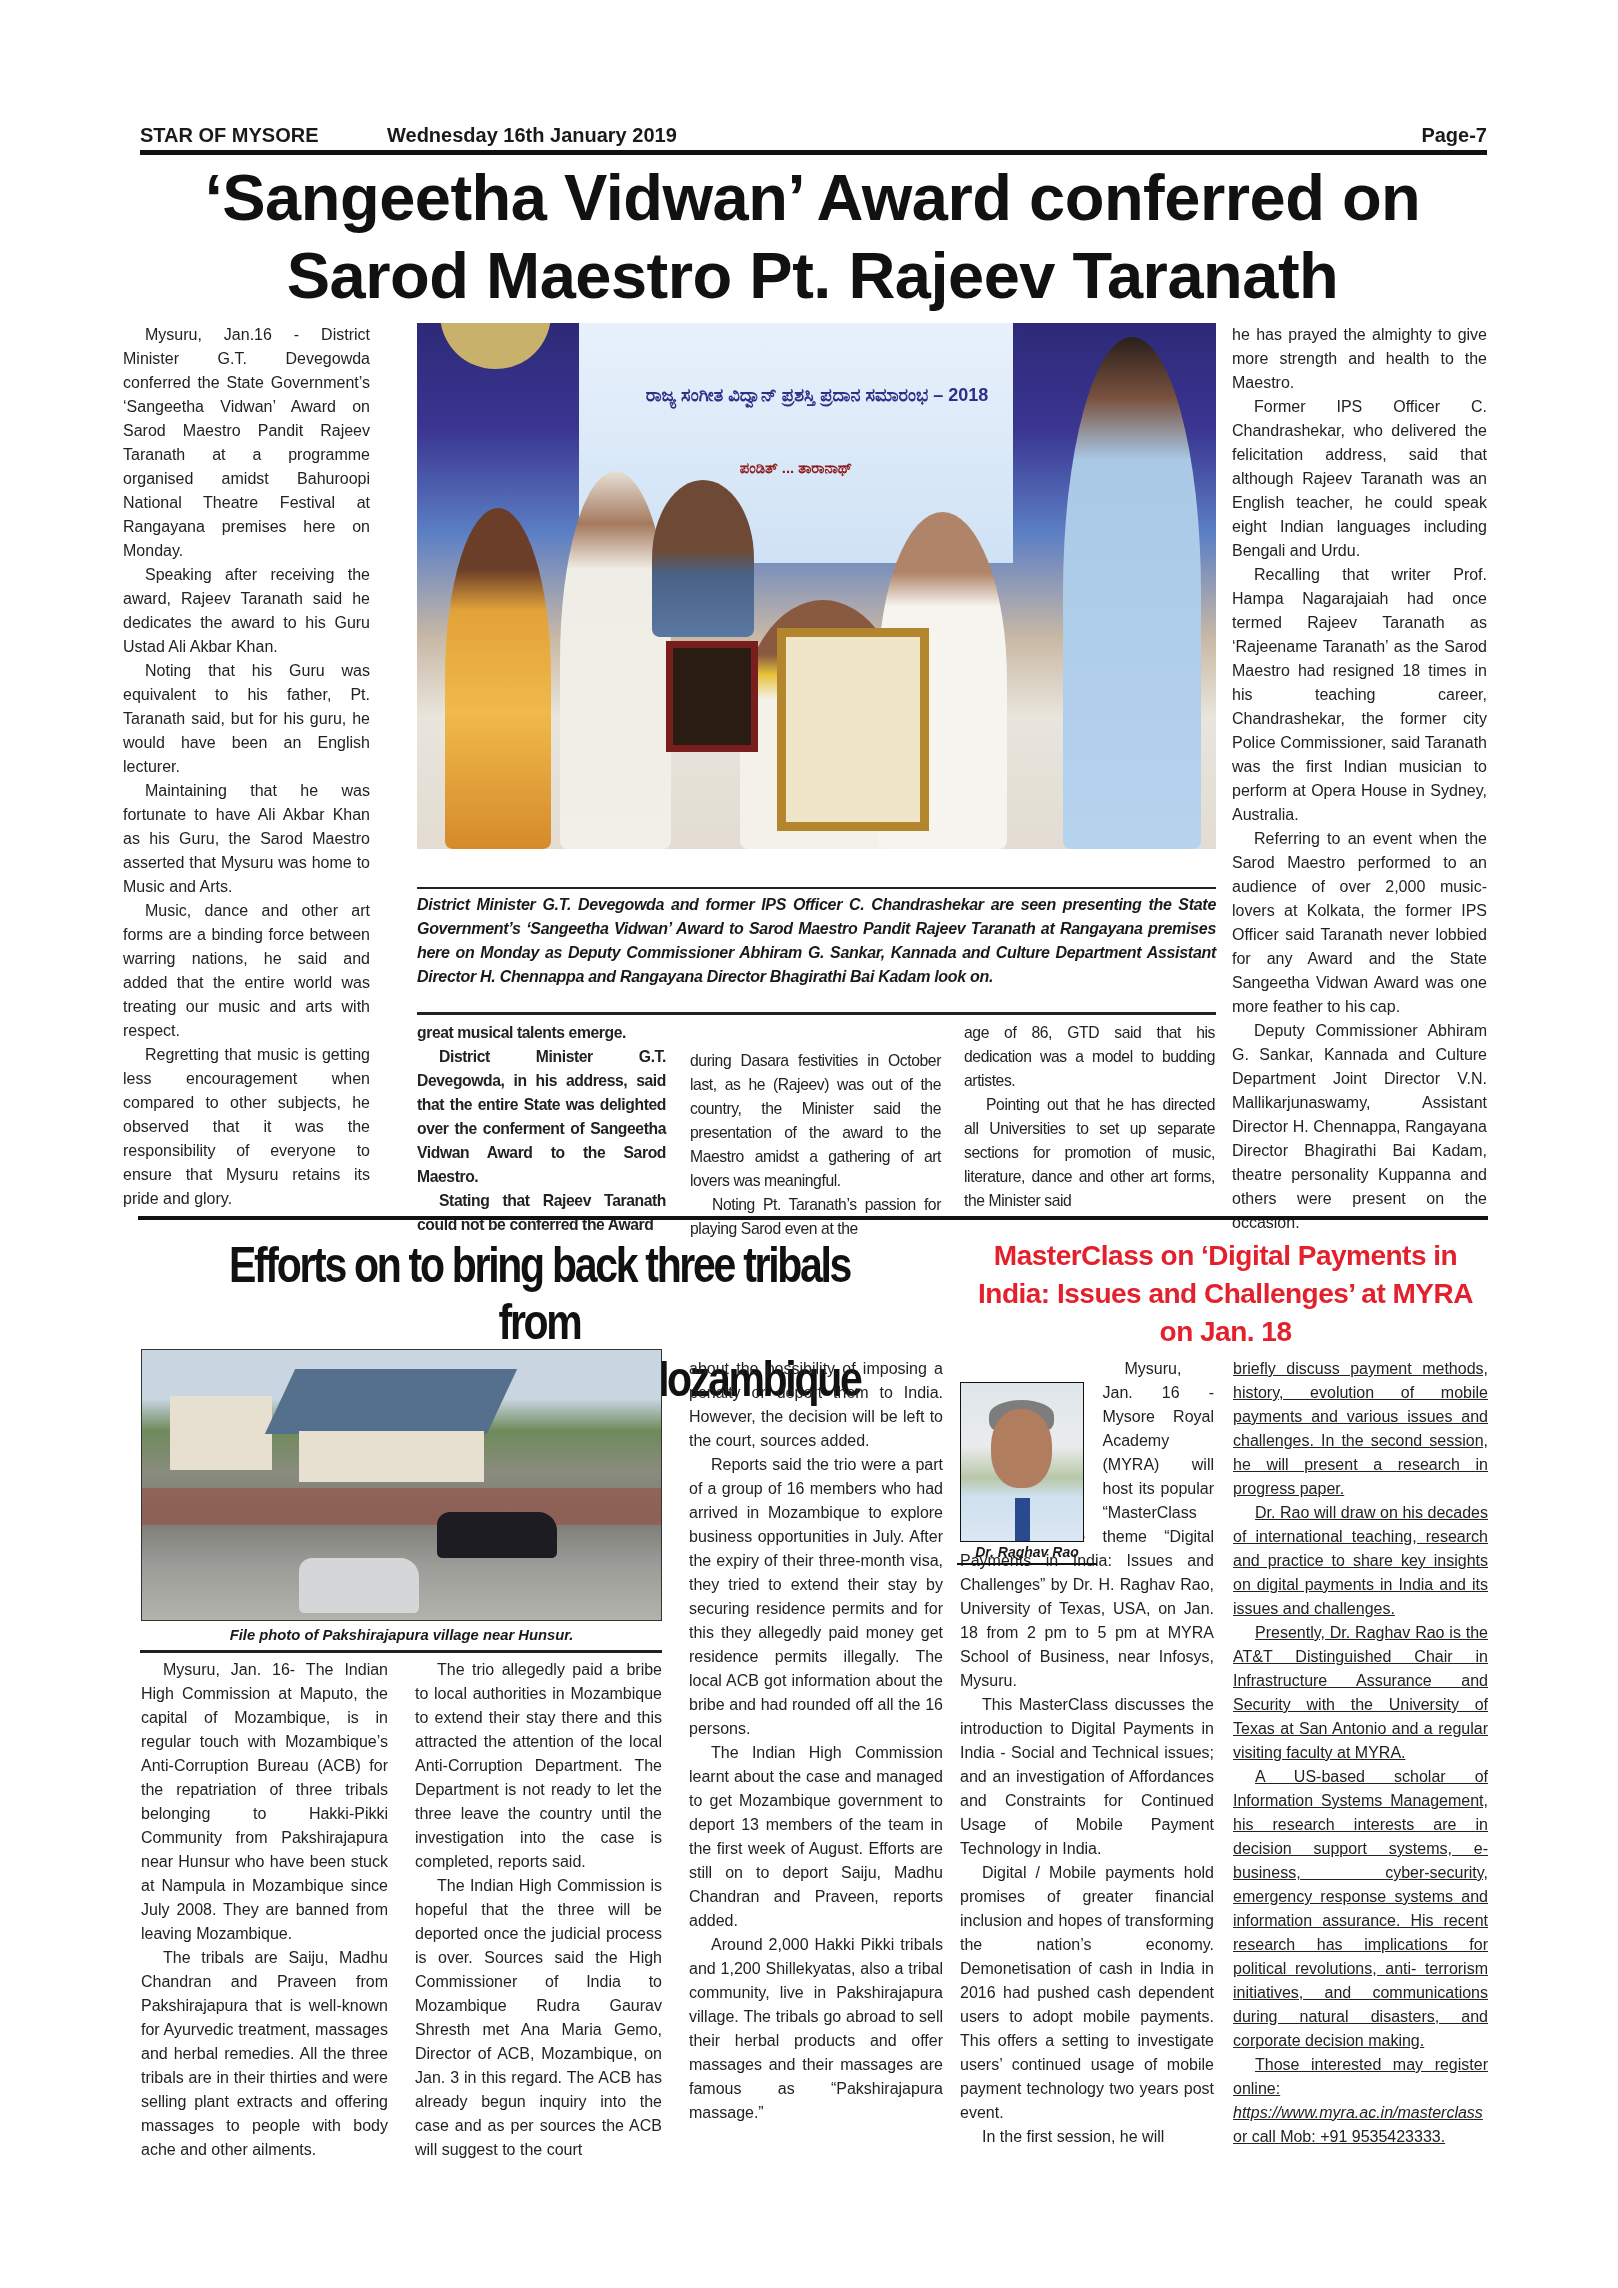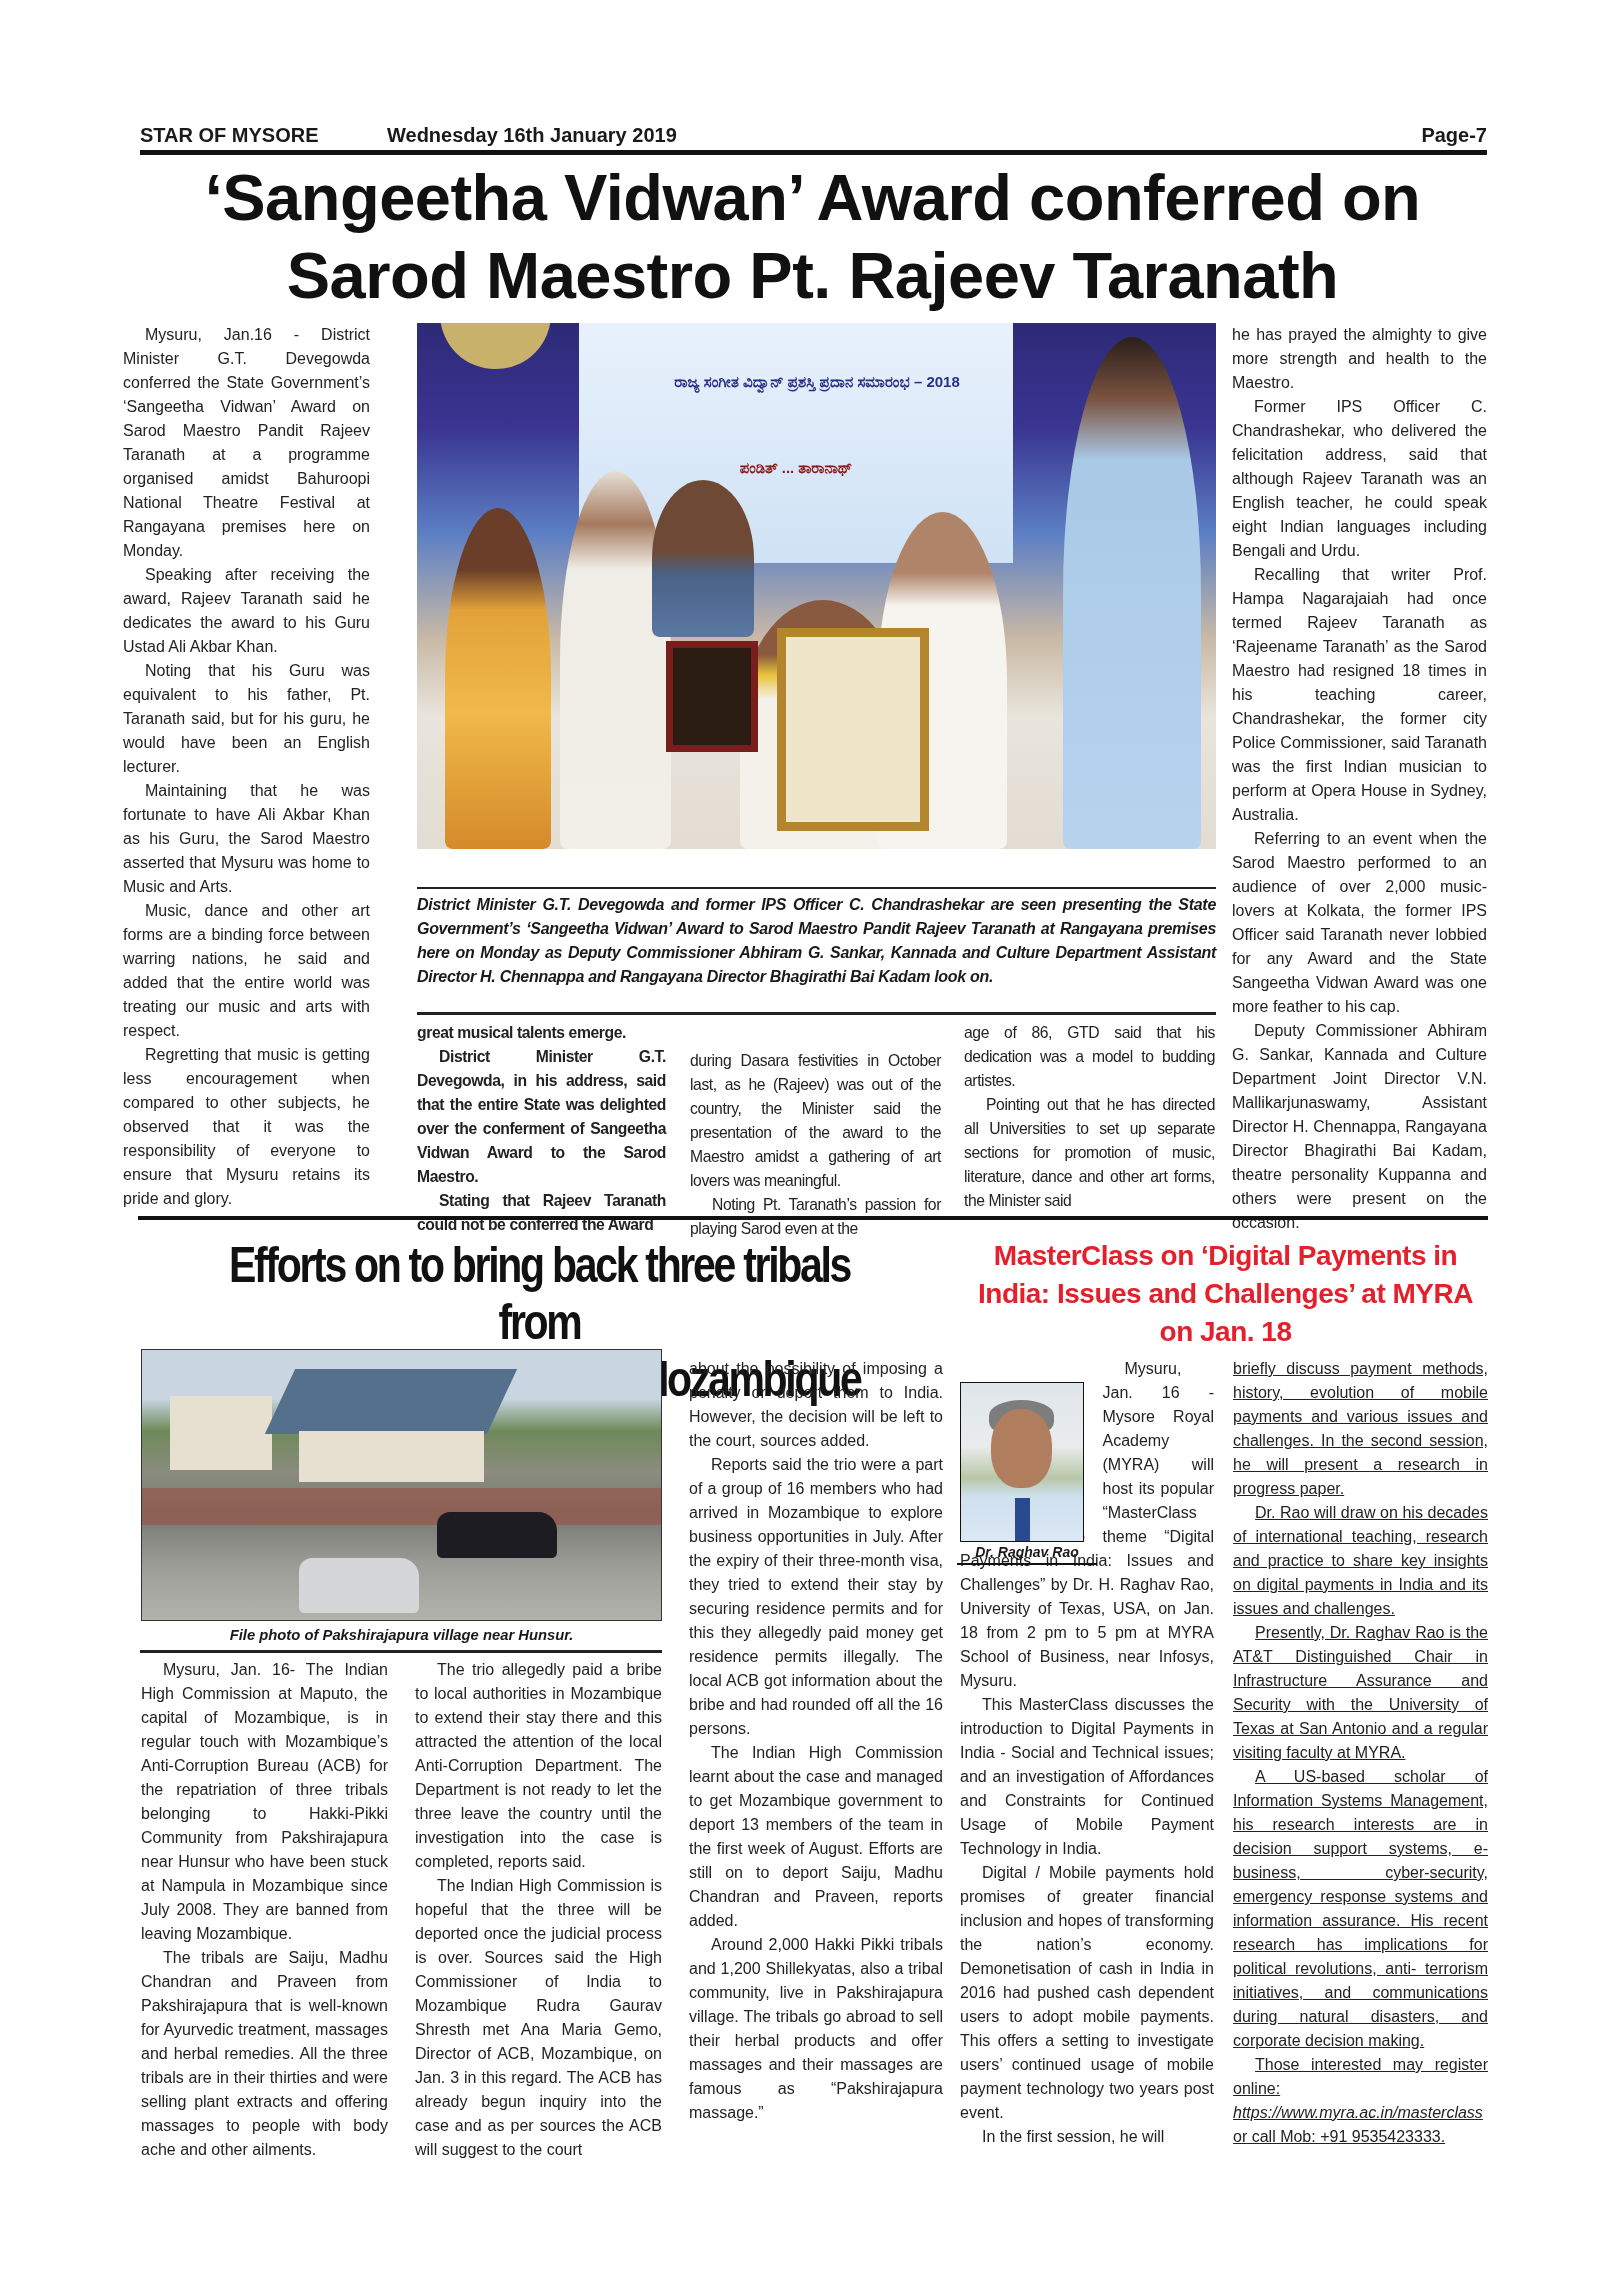--- a/index.html
+++ b/index.html
@@ -75,21 +75,21 @@
   <p>Speaking after receiving the award, Rajeev Taranath said he dedicates the award to his Guru Ustad Ali Akbar Khan.</p>
   <p>Noting that his Guru was equivalent to his father, Pt. Taranath said, but for his guru, he would have been an English lecturer.</p>
   <p>Maintaining that he was fortunate to have Ali Akbar Khan as his Guru, the Sarod Maestro asserted that Mysuru was home to Music and Arts.</p>
   <p>Music, dance and other art forms are a binding force between warring nations, he said  and added that the entire world was treating our music and arts with respect.</p>
   <p>Regretting that music is getting less encouragement when compared to other subjects, he observed that it was the responsibility of everyone to ensure that Mysuru retains its pride and glory.</p>
 </div>
 
 <div class="abs photo-main">
   <div class="logo"></div>
   <div class="banner">
-    <div class="banner-text" style="top:50px; font-size:15px;padding-left:42px;">ರಾಜ್ಯ ಸಂಗೀತ ವಿದ್ವಾನ್ ಪ್ರಶಸ್ತಿ ಪ್ರದಾನ ಸಮಾರಂಭ – 2018</div>
+    <div class="banner-text" style="top:62px; font-size:18px;padding-left:42px;">ರಾಜ್ಯ ಸಂಗೀತ ವಿದ್ವಾನ್ ಪ್ರಶಸ್ತಿ ಪ್ರದಾನ ಸಮಾರಂಭ – 2018</div>
     <div class="banner-text" style="top:137px; font-size:14.8px; color:#8b1a1a;">ಪಂಡಿತ್ ... ತಾರಾನಾಥ್</div>
   </div>
   <div class="person" style="left:28px; top:185px; width:106px; height:341px; background:linear-gradient(180deg,#6b3e2a 0%,#6b3e2a 18%,#e2a23a 30%,#f0b94a 60%,#d58a2a 100%);"></div>
   <div class="person" style="left:143px; top:148px; width:111px; height:378px; background:linear-gradient(180deg,#e6e0d6 0%,#a57a5e 14%,#f0ede6 26%,#f2efe8 100%);"></div>
   <div class="person" style="left:235px; top:157px; width:102px; height:157px; background:linear-gradient(180deg,#6e4a36 0%,#6e4a36 45%,#4a6285 60%,#5a78a2 100%);"></div>
   <div class="person" style="left:323px; top:277px; width:166px; height:249px; background:linear-gradient(180deg,#8a5a40 0%,#8a5a40 22%,#e8c23a 30%,#f4f1ea 40%,#f4f1ea 100%);"></div>
   <div class="person" style="left:461px; top:189px; width:129px; height:337px; background:linear-gradient(180deg,#b08468 0%,#b08468 18%,#f6f4ef 28%,#f6f4ef 100%);"></div>
   <div class="person" style="left:646px; top:14px; width:138px; height:512px; background:linear-gradient(180deg,#2a1f1a 0%,#7a5240 12%,#a9c9e6 24%,#b6d3ee 100%);"></div>
   <div class="frame2"></div>
   <div class="frame"></div>

